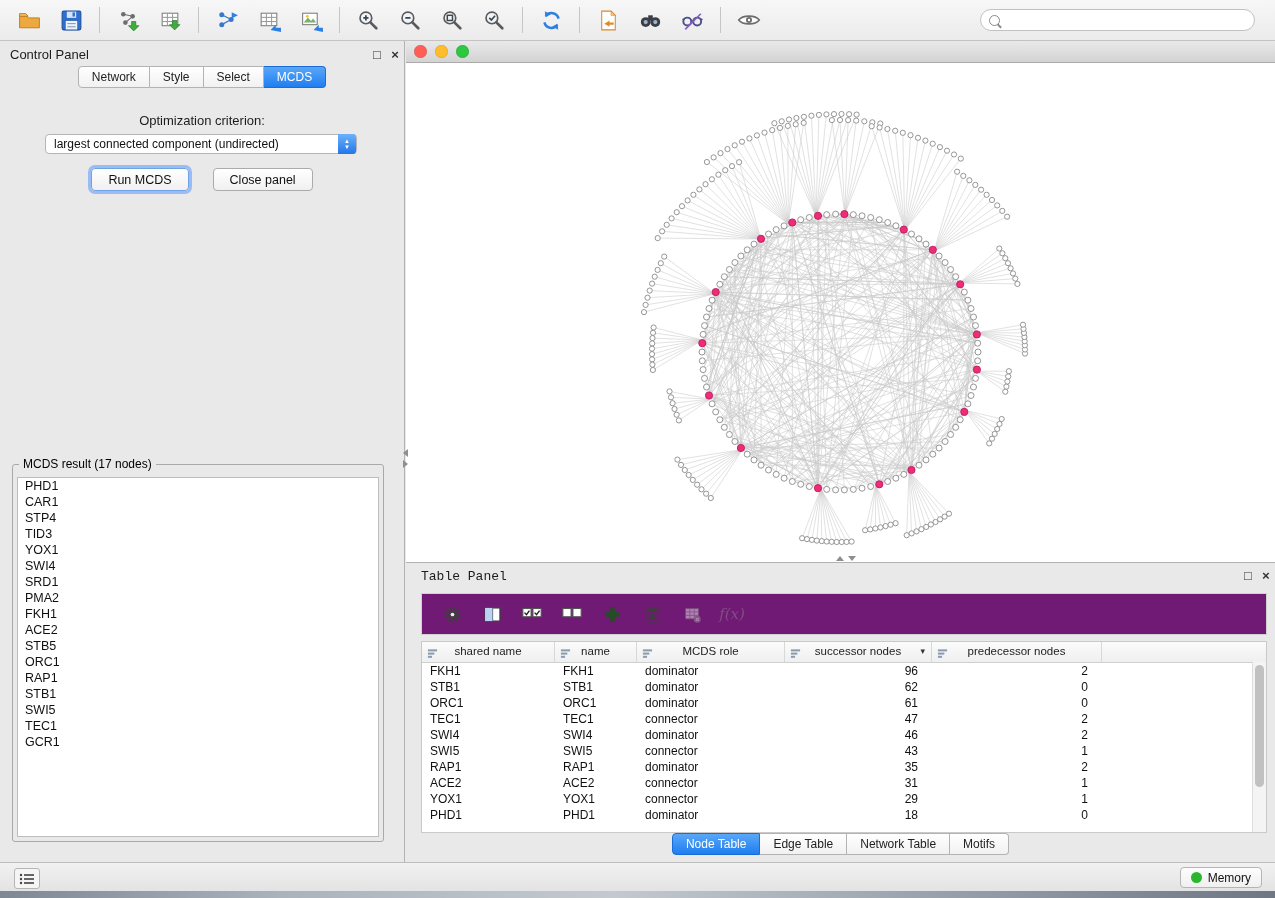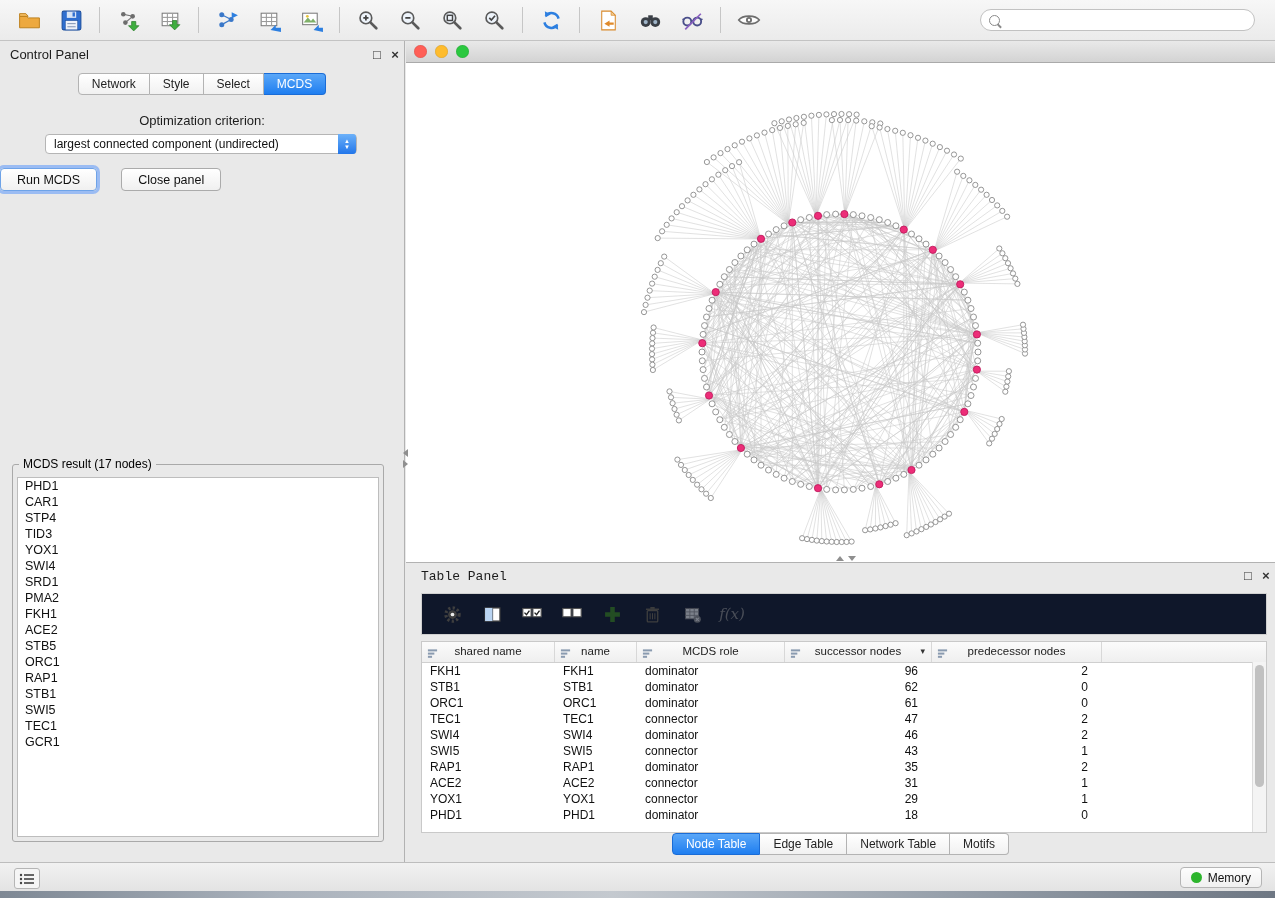--- a/index.html
+++ b/index.html
@@ -20,31 +20,31 @@
 
   
   #main{position:absolute;left:0;top:41px;width:1275px;height:821px;}
 
   
   #control-panel{position:absolute;left:0;top:0;width:405px;height:821px;background:#e9e9e9;border-right:1px solid #b2b2b2;box-sizing:border-box;}
   .panel-header{position:absolute;left:0;top:0;right:0;height:26px;display:flex;align-items:center;}
   .panel-header .ph-title{font-size:13px;color:#1c1c1c;margin-left:10px;flex:1;}
   .ph-btn{font-size:13px;color:#333;width:18px;text-align:center;cursor:default;}
   .seg{display:flex;justify-content:center;position:absolute;left:0;right:0;}
-  #cp-tabs{top:32px;}
+  #cp-tabs{top:25px;}
   .seg-btn{border:1px solid #b3b3b3;border-left:none;background:linear-gradient(#ffffff,#f1f1f1);padding:3px 13px;font-size:12px;color:#222;cursor:default;line-height:14px;}
   .seg-btn:first-child{border-left:1px solid #b3b3b3;border-radius:4px 0 0 4px;}
   .seg-btn:last-child{border-radius:0 4px 4px 0;}
   .seg-btn.active{background:linear-gradient(#5aa7f8,#1f7ef0);color:#fff;border-color:#1a6cd6;}
   .opt-label{position:absolute;top:72px;left:0;right:0;text-align:center;font-size:13px;color:#1c1c1c;}
   .dropdown{position:absolute;top:93px;left:45px;width:312px;height:20px;background:#fff;border:1px solid #b5b5b5;border-radius:4px;display:flex;align-items:center;box-sizing:border-box;}
   .dropdown .dd-text{flex:1;font-size:12px;color:#111;padding-left:8px;white-space:nowrap;overflow:hidden;}
   .dd-stepper{width:18px;height:20px;border-radius:0 3px 3px 0;background:linear-gradient(#6cb1f9,#2276ea);display:flex;flex-direction:column;align-items:center;justify-content:center;color:#fff;flex:none;}
   .dd-stepper span{font-size:6px;line-height:6px;}
-  .btn-row{position:absolute;top:127px;left:0;right:0;display:flex;gap:24px;}
+  .btn-row{position:absolute;top:127px;left:0;right:0;display:flex;justify-content:center;gap:24px;}
   .mac-btn{font-family:"Liberation Sans",sans-serif;font-size:12.5px;color:#111;background:linear-gradient(#ffffff,#f0f0f0);border:1px solid #ababab;border-radius:4px;height:23px;padding:0 16px;cursor:default;}
   .mac-btn.focused{box-shadow:0 0 0 3px rgba(77,144,254,.5);border-color:#6ea3e8;}
   .result-box{position:absolute;left:12px;right:20px;top:416px;bottom:20px;border:1px solid #a9a9a9;border-radius:3px;margin:0;padding:2px;}
   .result-box legend{font-size:12px;color:#000000;padding:0 4px;margin-left:4px;}
   .result-list{position:absolute;left:4px;right:4px;top:6px;bottom:4px;background:#fff;border:1px solid #bdbdbd;overflow:hidden;}
   .mcds-item{font-size:12.5px;color:#111;line-height:16px;padding-left:7px;}
 
   
   #right-pane{position:absolute;left:406px;top:0;width:869px;height:821px;}
   #network-window{position:absolute;left:0;top:0;width:869px;height:521px;background:#fff;}
@@ -58,21 +58,21 @@
   .split-handle-v .r{border-left:5px solid #8f8f8f;}
   .split-handle-h{position:absolute;left:430px;top:515px;display:flex;gap:4px;z-index:5;}
   .split-handle-h i{width:0;height:0;border-left:4px solid transparent;border-right:4px solid transparent;}
   .split-handle-h .u{border-bottom:5px solid #8f8f8f;}
   .split-handle-h .d{border-top:5px solid #8f8f8f;}
 
   
   #table-panel{position:absolute;left:0;top:521px;width:869px;height:300px;background:#e9e9e9;border-top:1px solid #b2b2b2;box-sizing:border-box;}
   #tp-header{position:absolute;left:0;top:0;right:0;height:26px;display:flex;align-items:center;font-family:Liberation Mono, monospace;}
   #tp-header .ph-title{font-size:13px;color:#1c1c1c;margin-left:15px;flex:1;}
-  #tp-toolbar{position:absolute;left:15px;right:8px;top:30px;height:42px;background:#0f172a;border:1px solid #d0d0d0;display:flex;align-items:center;padding-left:10px;box-sizing:border-box;}
+  #tp-toolbar{position:absolute;left:15px;right:8px;top:30px;height:42px;background:#701a75;border:1px solid #d0d0d0;display:flex;align-items:center;padding-left:10px;box-sizing:border-box;}
   #tp-toolbar .tbtn{margin:0 2px;}
   #tbl-wrap{position:absolute;left:15px;right:8px;top:78px;height:192px;background:#fff;border:1px solid #c9c9c9;box-sizing:border-box;overflow:hidden;}
   #tbl-head{display:flex;height:20px;background:linear-gradient(#fbfbfb,#efefef);border-bottom:1px solid #cfcfcf;}
   .th{position:relative;box-sizing:border-box;border-right:1px solid #d8d8d8;font-size:11.5px;color:#222;text-align:center;line-height:19px;flex:none;}
   .th-fill{flex:1;border-right:none;}
   .sort-ic{position:absolute;left:5px;top:4px;}
   .chev{position:absolute;right:6px;top:0;font-size:9px;color:#333;}
   .tr{display:flex;height:16px;}
   .td{box-sizing:border-box;font-size:12px;color:#111;line-height:16px;flex:none;white-space:nowrap;overflow:hidden;}
   .td.al{padding-left:8px;}

